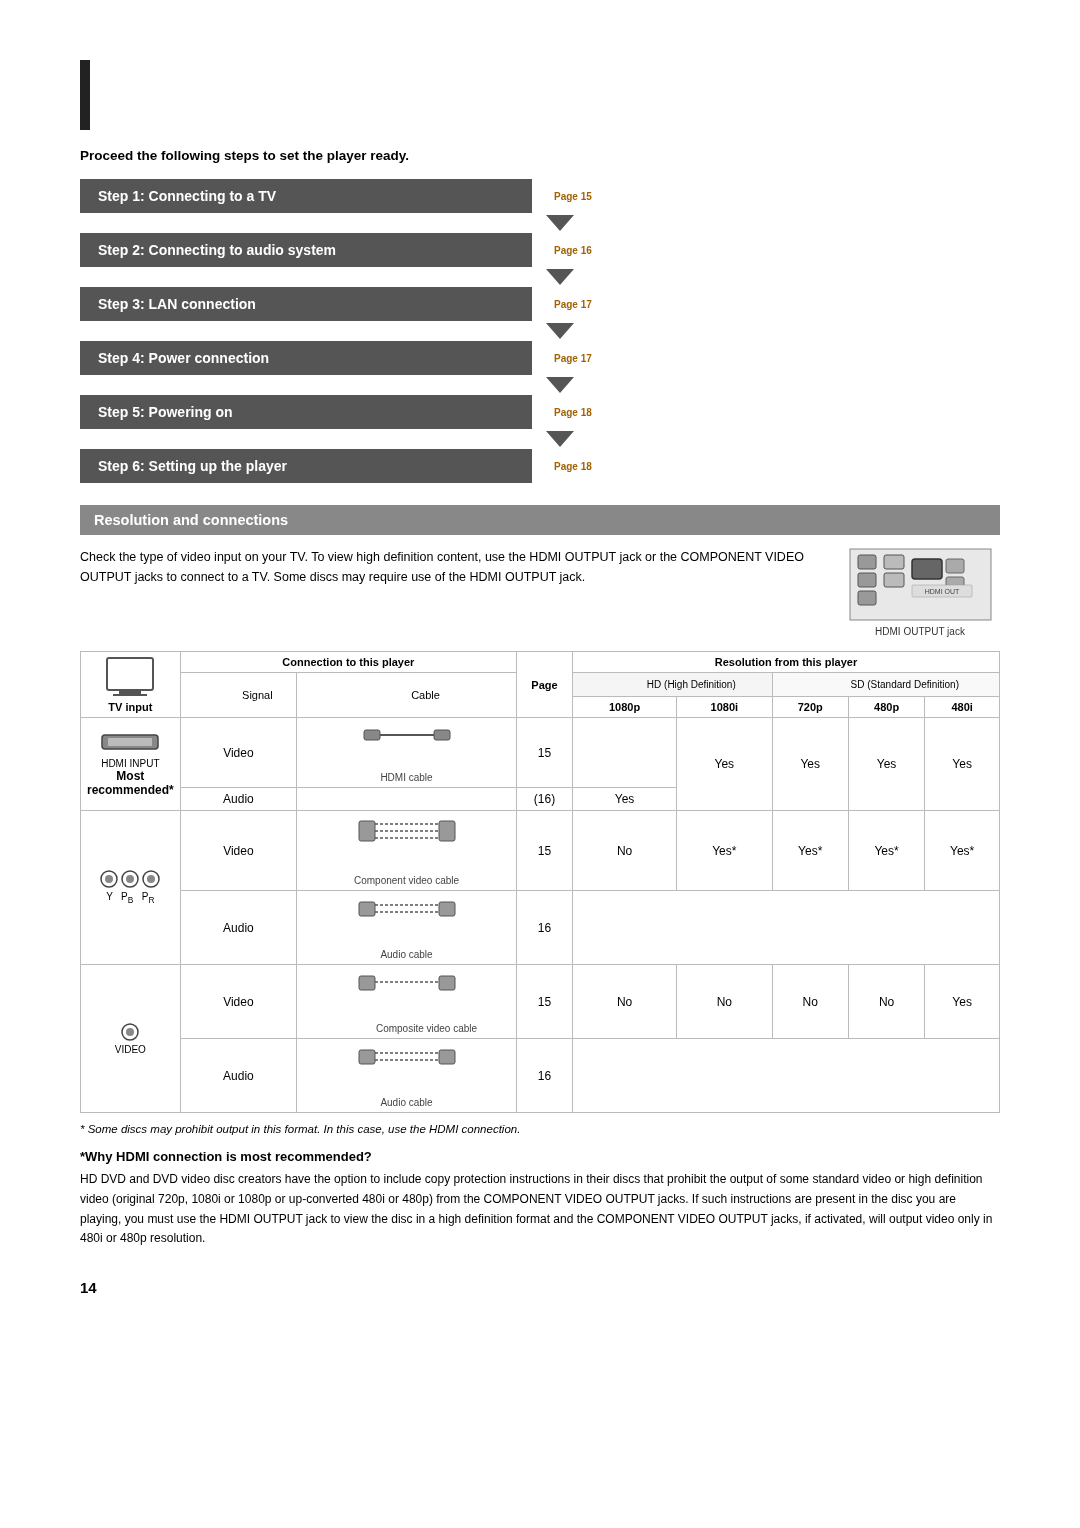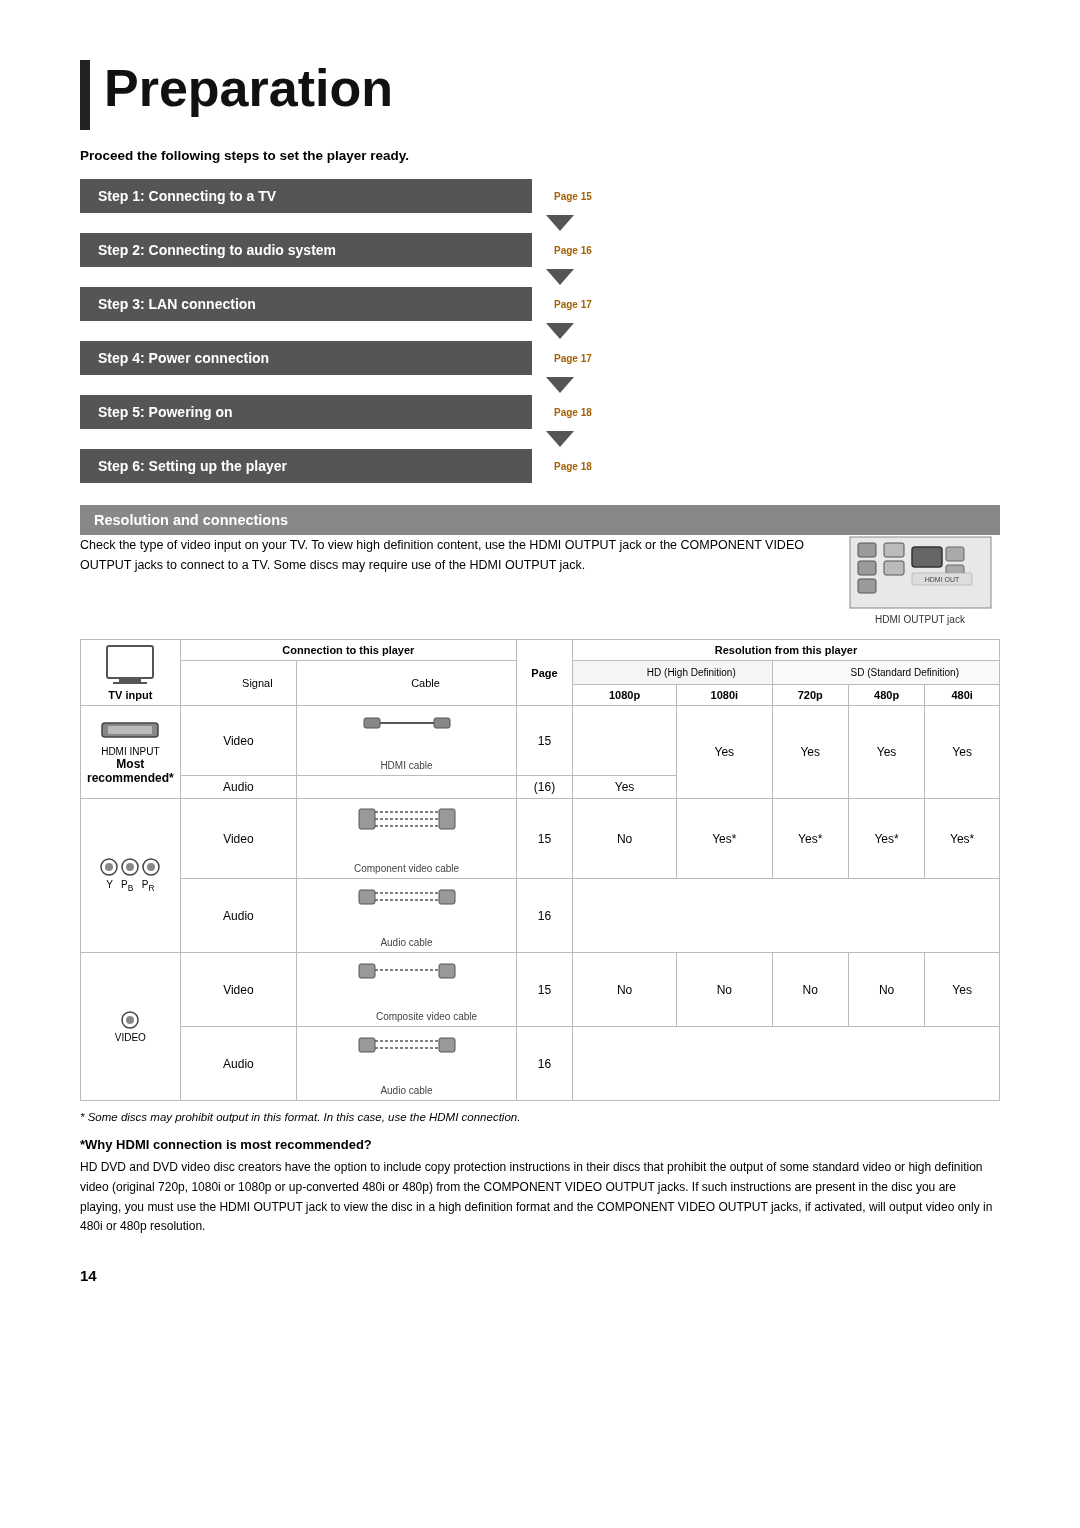--- a/index.html
+++ b/index.html
@@ -75,20 +75,21 @@
       padding-left: 40px;
       margin-bottom: 2px;
     }
 
     .section-header {
       background: #888;
       color: #fff;
       font-weight: bold;
       font-size: 14.5px;
       padding: 7px 14px;
+      margin-bottom: 12px;
     }
 
     .resolution-section {
       display: flex;
       gap: 18px;
       margin-bottom: 14px;
     }
     .resolution-text {
       flex: 1;
       font-size: 12.5px;
@@ -174,21 +175,20 @@
     .most-recommended {
       font-weight: bold;
       font-size: 12px;
     }
   </style>
 </head>
 <body>
 
 <div class="page-title-bar">
   <div class="title-accent"></div>
-  <div class="page-title">Preparation</div>
 </div>
 
 <p class="intro-text">Proceed the following steps to set the player ready.</p>
 
 <div class="steps-container">
 
   <div class="step-row">
     <div class="step-bar">Step 1: Connecting to a TV</div>
     <span class="step-page">Page 15</span>
   </div>

